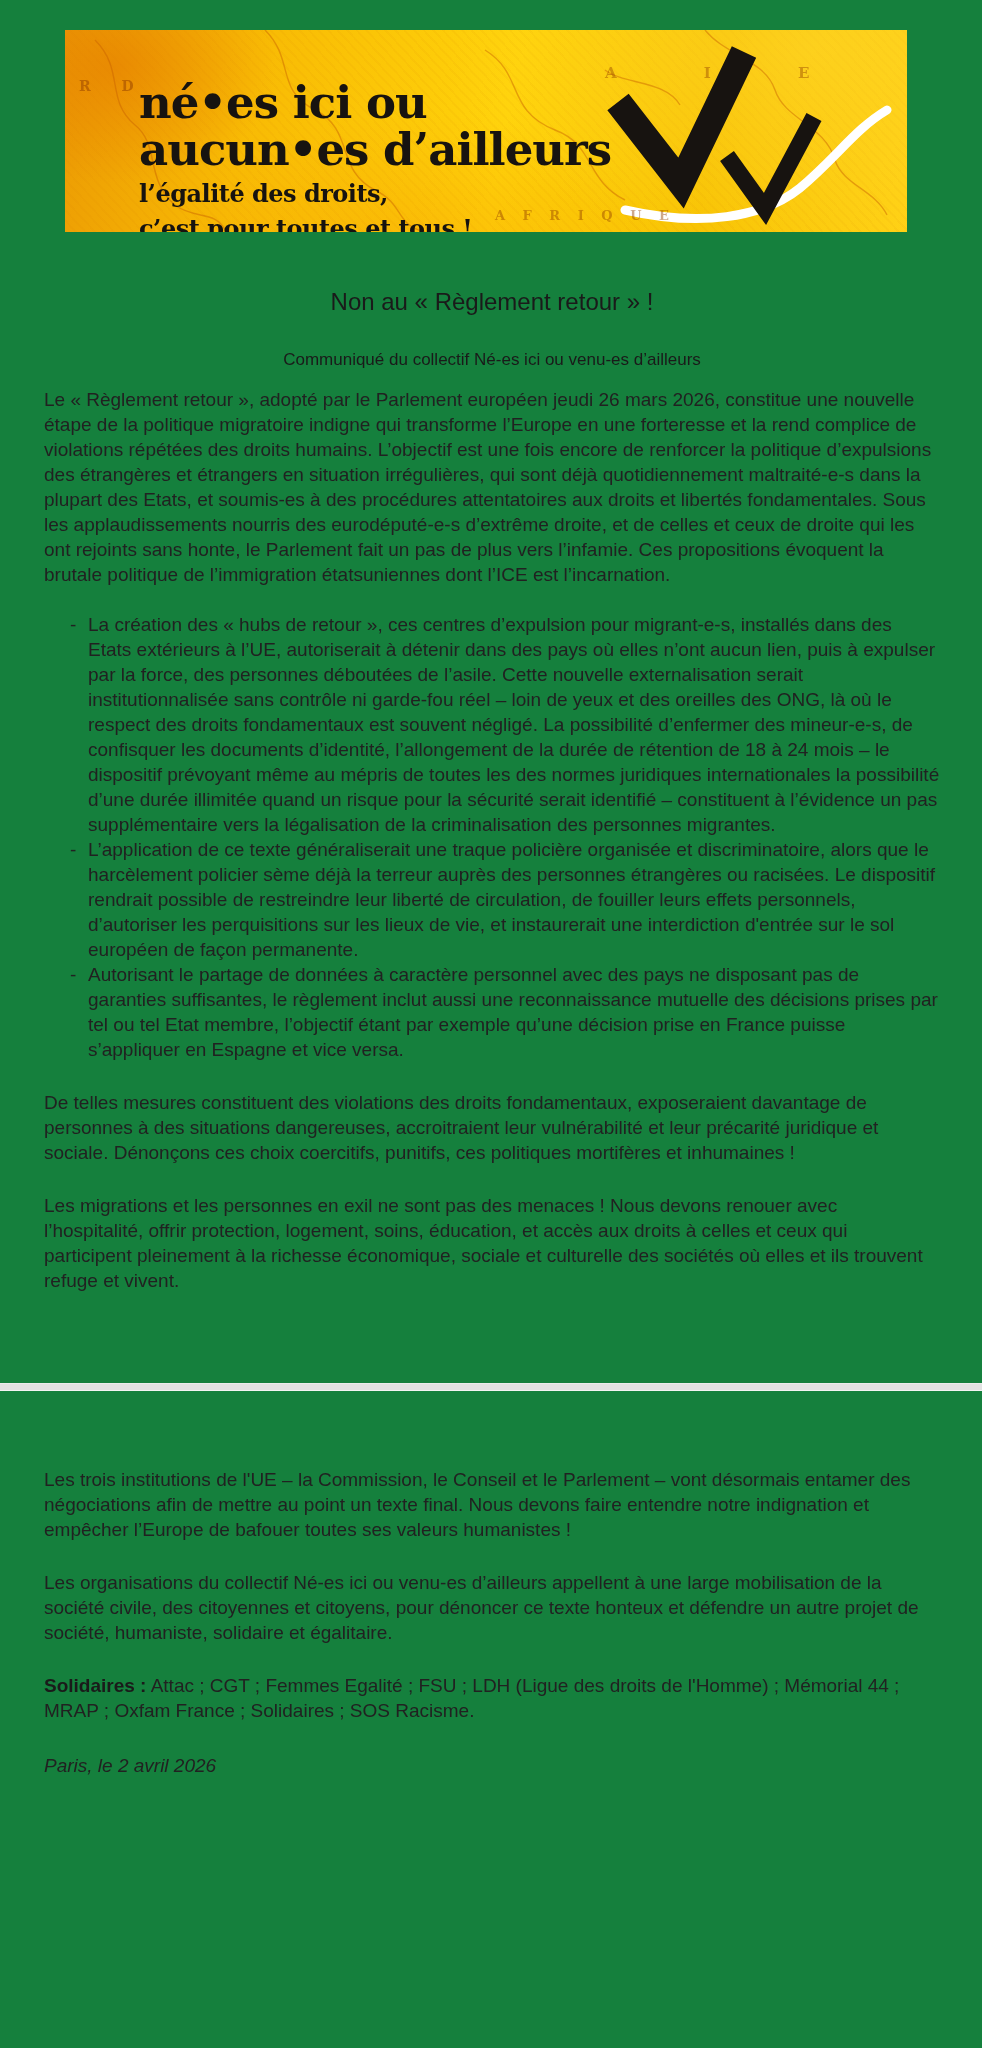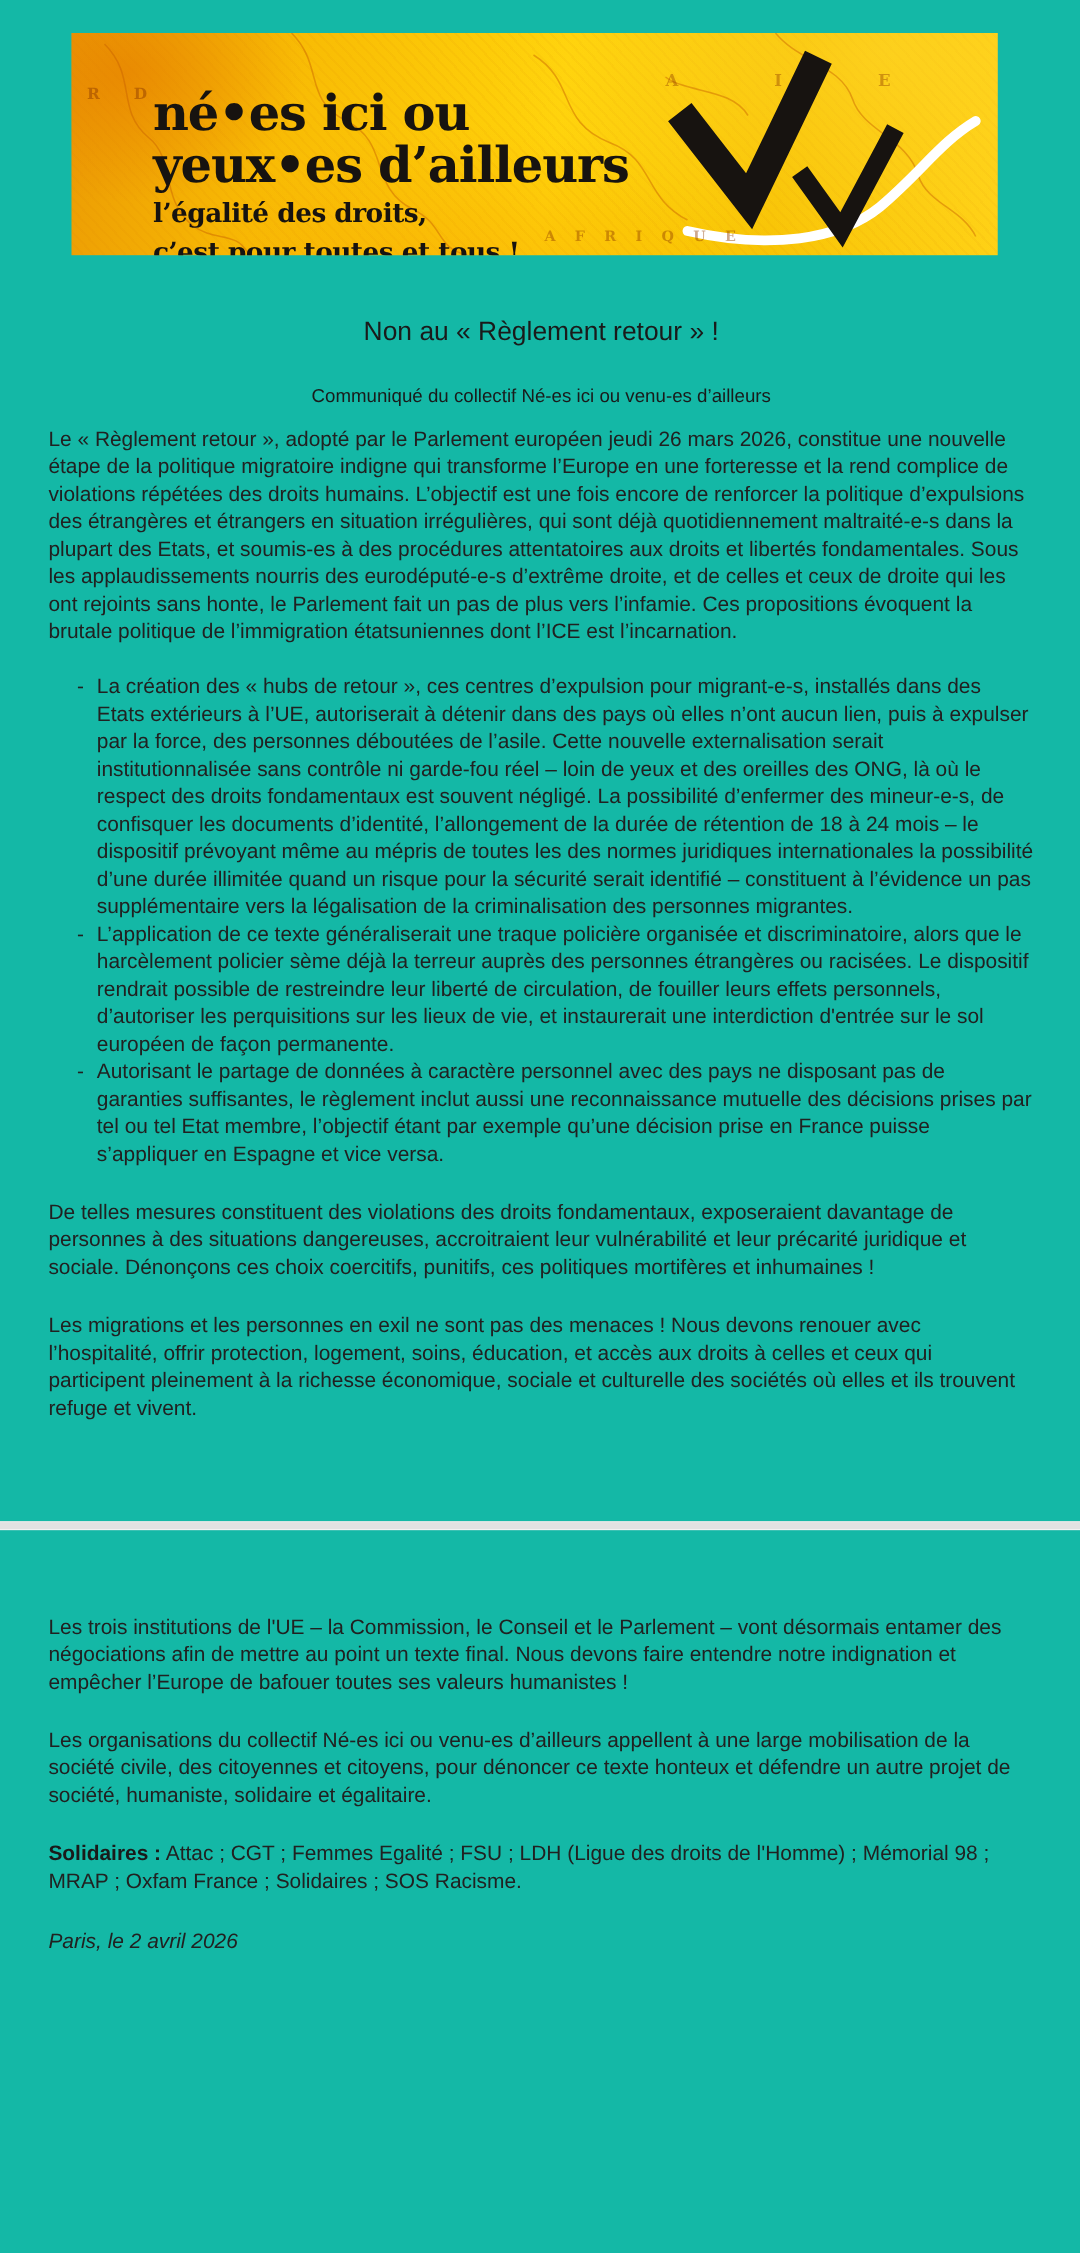--- a/index.html
+++ b/index.html
@@ -1,19 +1,19 @@
 <!DOCTYPE html>
 <html><head>
 <meta charset="utf-8">
 <style>
   html,body{margin:0;padding:0;background:#ffffff;}
   .page{
     position:relative;
     width:982px;height:2048px;
-    background:#14b8a6;
+    background:#15803d;
     overflow:hidden;
     font-family:"Liberation Sans",sans-serif;
     color:#212121;
   }
   
   .banner{
     position:relative;
     margin:30px 0 0 65px;
     width:842px;height:202px;
     overflow:hidden;
@@ -100,21 +100,21 @@
       <polyline points="662,126 700,179 749,87" fill="none" stroke="#171310" stroke-width="17" stroke-linejoin="miter"></polyline>
     </svg>
 
     <span class="map-letter l1">R D</span>
     <span class="map-letter l2">A I E</span>
     <span class="map-letter l3">A F R I Q U E</span>
 
     <div class="banner-text">
       <div class="banner-title">
         <div>né•es ici ou</div>
-        <div>yeux•es d’ailleurs</div>
+        <div>aucun•es d’ailleurs</div>
       </div>
       <div class="banner-sub">
         <div>l’égalité des droits,</div>
         <div>c’est pour toutes et tous !</div>
       </div>
     </div>
   </div>
 
   <div class="content">
     <h1 class="doc-heading">
@@ -142,17 +142,17 @@
 
     <p>De telles mesures constituent des violations des droits fondamentaux, exposeraient davantage de personnes à des situations dangereuses, accroitraient leur vulnérabilité et leur précarité juridique et sociale. Dénonçons ces choix coercitifs, punitifs, ces politiques mortifères et inhumaines !</p>
     <p>Les migrations et les personnes en exil ne sont pas des menaces ! Nous devons renouer avec l’hospitalité, offrir protection, logement, soins, éducation, et accès aux droits à celles et ceux qui participent pleinement à la richesse économique, sociale et culturelle des sociétés où elles et ils trouvent refuge et vivent.</p>
   </div>
 
   <div class="page-break"></div>
 
   <div class="content second">
     <p class="first2">Les trois institutions de l'UE – la Commission, le Conseil et le Parlement – vont désormais entamer des négociations afin de mettre au point un texte final. Nous devons faire entendre notre indignation et empêcher l’Europe de bafouer toutes ses valeurs humanistes !</p>
     <p>Les organisations du collectif Né-es ici ou venu-es d’ailleurs appellent à une large mobilisation de la société civile, des citoyennes et citoyens, pour dénoncer ce texte honteux et défendre un autre projet de société, humaniste, solidaire et égalitaire.</p>
-    <p><span class="sig-label">Solidaires :</span> <span>Attac ; CGT ; Femmes Egalité ; FSU ; LDH (Ligue des droits de l'Homme) ; Mémorial 98 ; MRAP ; Oxfam France ; Solidaires ; SOS Racisme.</span></p>
+    <p><span class="sig-label">Solidaires :</span> <span>Attac ; CGT ; Femmes Egalité ; FSU ; LDH (Ligue des droits de l'Homme) ; Mémorial 44 ; MRAP ; Oxfam France ; Solidaires ; SOS Racisme.</span></p>
     <p class="dateline">Paris, le 2 avril 2026</p>
   </div>
 
 </div>
 
 </body></html>

